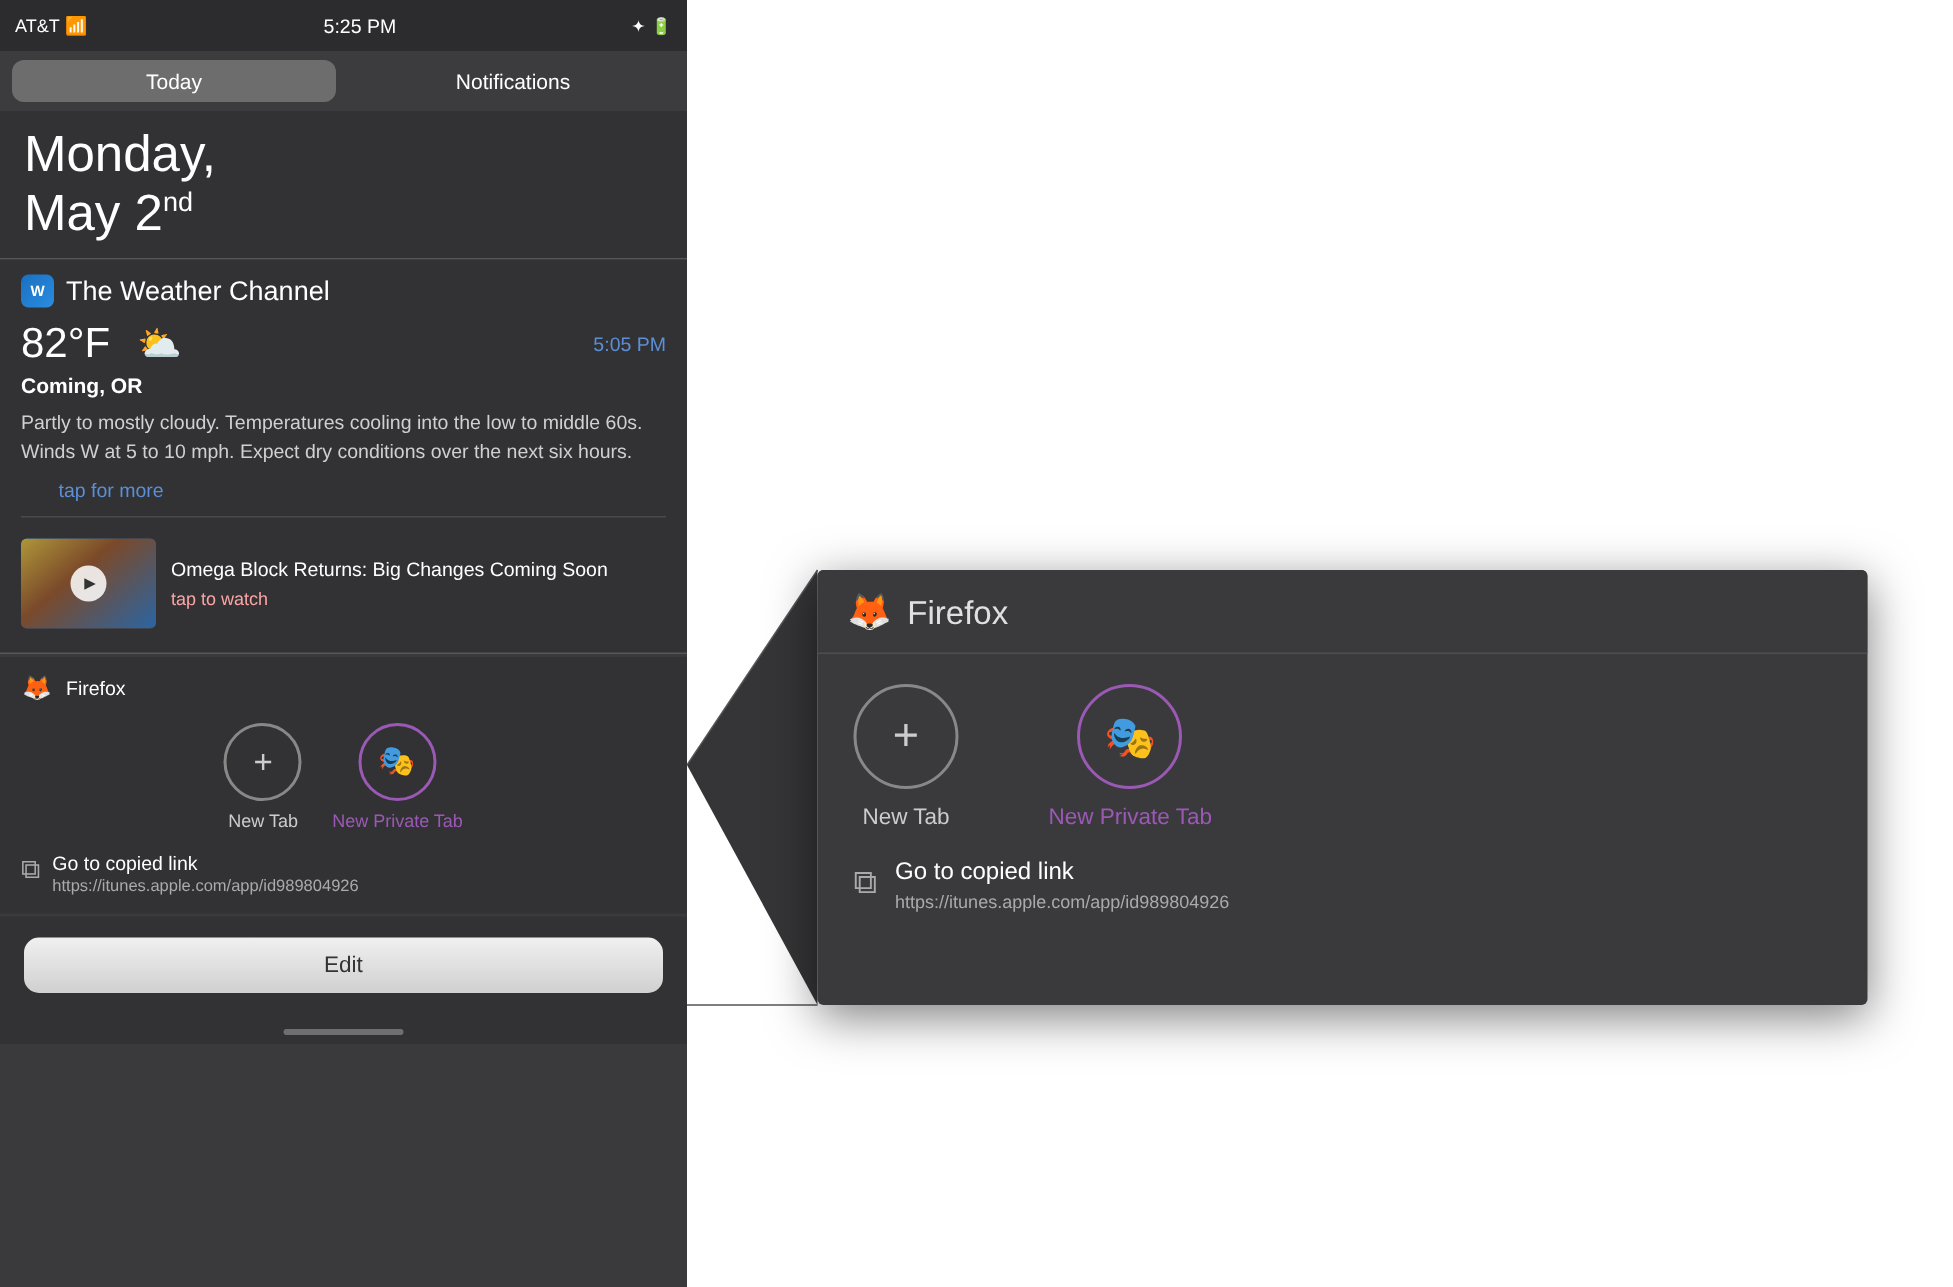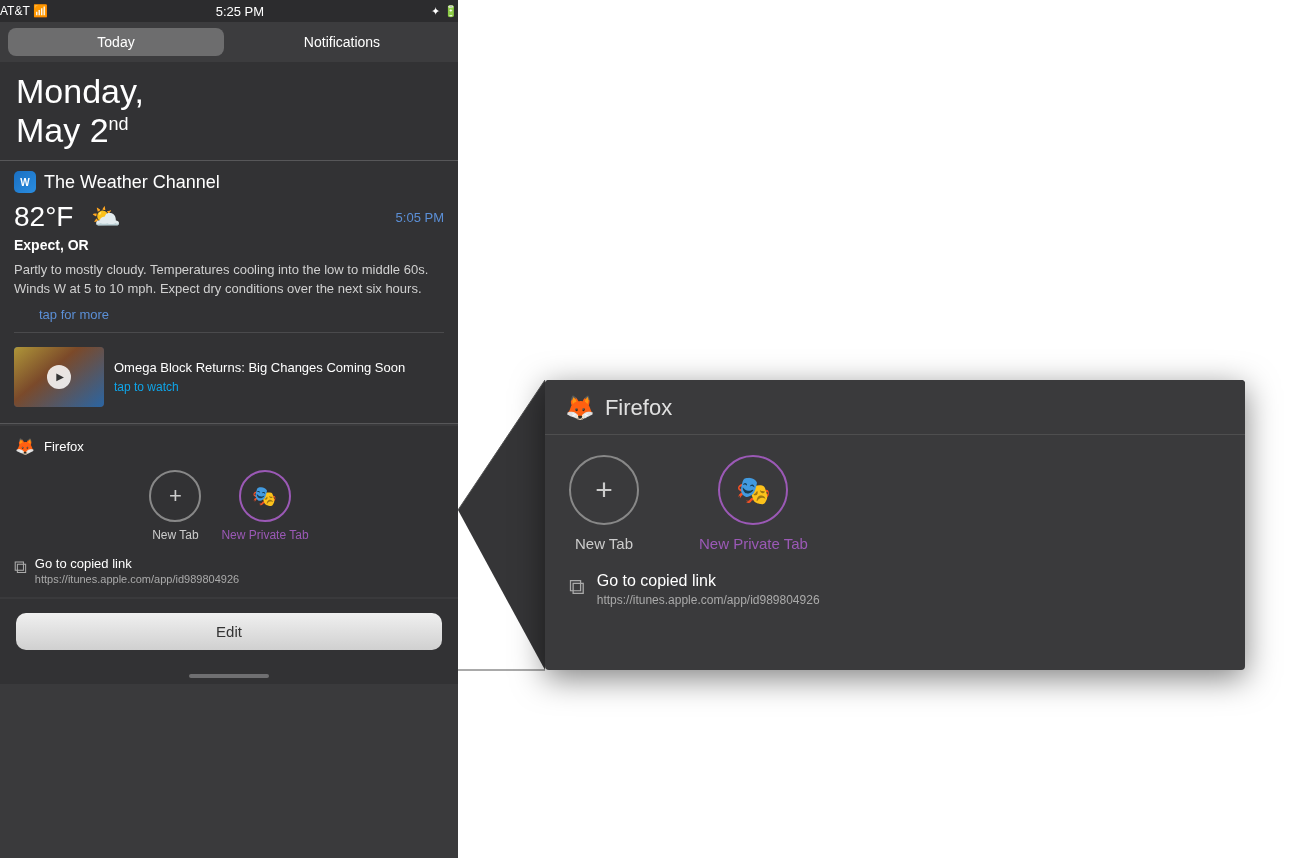--- a/index.html
+++ b/index.html
@@ -18,25 +18,25 @@
       left: 0; top: 0;
       width: 458px;
       height: 858px;
       background: #3a3a3c;
       overflow: hidden;
     }
 
     
     .status-bar {
       background: #2c2c2e;
-      height: 22px;
+      height: 34px;
       display: flex;
       align-items: center;
       justify-content: space-between;
-      padding: 0 0;
+      padding: 0 10px;
       font-size: 12px;
       color: #fff;
       text-align: center;
     }
     .status-left { display: flex; align-items: center; gap: 4px; }
     .status-center { font-size: 13px; font-weight: 500; }
     .status-right { display: flex; align-items: center; gap: 4px; font-size: 11px; }
 
     
     .tab-bar {
@@ -193,21 +193,21 @@
       margin-left: 2px;
     }
     .video-info .video-title {
       font-size: 13px;
       color: #fff;
       line-height: 1.3;
       margin-bottom: 3px;
     }
     .video-info .tap-watch {
       font-size: 12px;
-      color: #0ea5e9;
+      color: #fca5a5;
       cursor: pointer;
     }
 
     
     .firefox-section {
       background: rgba(50,50,52,0.97);
       padding: 10px 14px 12px;
       margin-top: 2px;
     }
     .firefox-header {
@@ -467,21 +467,21 @@
   <div class="weather-section">
     <div class="weather-header">
       <div class="weather-app-icon">W</div>
       <span class="weather-app-name">The Weather Channel</span>
     </div>
     <div class="weather-main">
       <span class="weather-temp">82°F</span>
       <span class="weather-icon-emoji">⛅</span>
       <span class="weather-time">5:05 PM</span>
     </div>
-    <div class="weather-location">Expect, OR</div>
+    <div class="weather-location">Coming, OR</div>
     <div class="weather-desc">Partly to mostly cloudy. Temperatures cooling into the low to middle 60s. Winds W at 5 to 10 mph. Expect dry conditions over the next six hours.</div>
     <div class="tap-more">tap for more</div>
 
     <div class="weather-divider"></div>
 
     <div class="video-card">
       <div class="video-thumb">
         <div class="play-btn"></div>
       </div>
       <div class="video-info">

